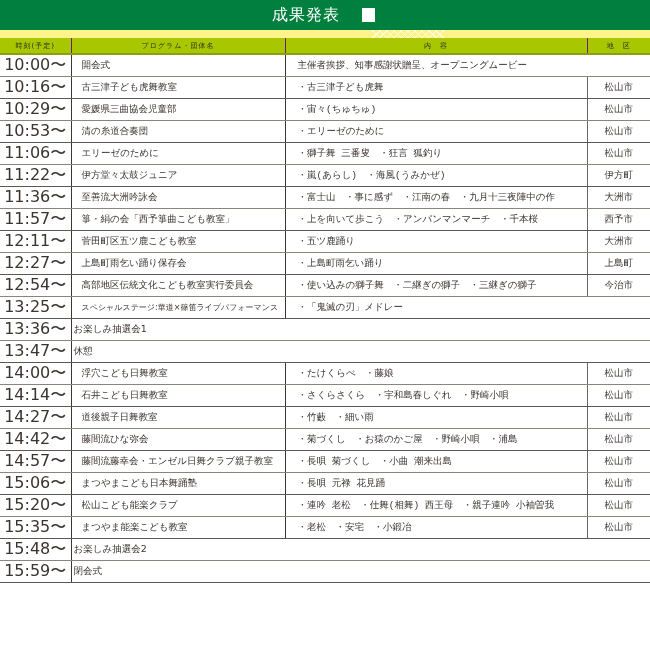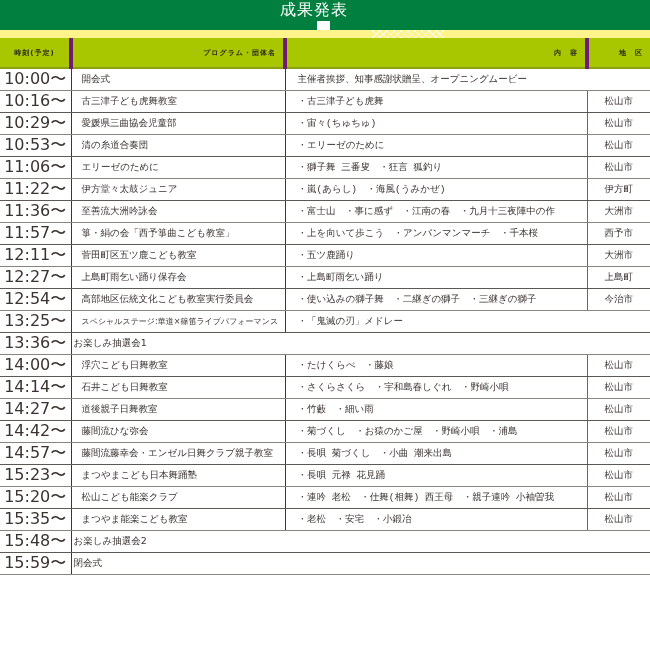--- a/index.html
+++ b/index.html
@@ -1,27 +1,27 @@
 <!DOCTYPE html>
 <html><head>
 <meta charset="utf-8">
 <style>
   html, body { margin:0; padding:0; background:#ffffff; }
   body { width:650px; height:650px; overflow:hidden; font-family:"DejaVu Sans", sans-serif; color:#3a3330; }
-  .title-bar { height:30px; background:#007f3f; color:#ffffff; display:flex; align-items:center; justify-content:center; font-size:16px; letter-spacing:1px;flex-direction:column; }
+  .title-bar { height:30px; background:#007f3f; color:#ffffff; display:flex; align-items:center; justify-content:center; font-size:16px; letter-spacing:1px; }
   .title-bar .title-main { margin-right:22px; }
   .title-bar .square { display:inline-block; width:13px; height:14px; background:#ffffff; margin-right:3px; vertical-align:-1px; }
   .yellow-band { height:8px; background:#fff38c; position:relative; }
   .yellow-band .deco { position:absolute; left:372px; top:0; width:72px; height:8px;
     background-image: repeating-linear-gradient(45deg, rgba(255,255,255,0.75) 0 1px, transparent 1px 5px),
                       repeating-linear-gradient(-45deg, rgba(255,255,255,0.75) 0 1px, transparent 1px 5px); }
   table { border-collapse:collapse; width:650px; table-layout:fixed; }
   col.c-time { width:71px; } col.c-prog { width:214px; } col.c-content { width:302px; } col.c-area { width:63px; }
-  thead th { background:#a8c700; color:#2e2a1f; font-size:7px; font-weight:bold; height:15px; padding:7px; border-bottom:2px solid #8aa010; letter-spacing:1px; }
-  thead th + th { border-left:4px solid #701a75;text-align:right; }
+  thead th { background:#a8c700; color:#2e2a1f; font-size:7px; font-weight:normal; height:15px; padding:0; border-bottom:2px solid #8aa010; letter-spacing:1px; }
+  thead th + th { border-left:1px solid #701a75; }
   tbody td { height:21px; padding:0; font-size:9.5px; border-bottom:1px solid #5e5855; white-space:nowrap; overflow:hidden; }
   tbody tr:nth-child(odd) td { border-bottom-color:#8a847f; }
   td.time { text-align:center; font-size:16px; color:#3a3330; }
   td.prog { border-left:1px solid #3d3633; padding-left:10px; }
   td.content { border-left:1px solid #3d3633; padding-left:12px;font-family:Liberation Mono, monospace; }
   td.area { border-left:1px solid #6b6662; text-align:center; }
   td.prog.small { font-size:8px; }
   td.span2 { padding-left:2px; }
 </style>
 </head>
@@ -119,20 +119,24 @@
       <tr>
         <td class="time">13:25〜</td>
         <td class="prog small">スペシャルステージ:華道×篠笛ライブパフォーマンス</td>
         <td class="content" colspan="2">・「鬼滅の刃」メドレー</td>
       </tr>
       <tr>
         <td class="time">13:36〜</td>
         <td class="prog span2" colspan="3">お楽しみ抽選会1</td>
       </tr>
       <tr>
+        <td class="time">13:47〜</td>
+        <td class="prog span2" colspan="3">休憩</td>
+      </tr>
+      <tr>
         <td class="time">14:00〜</td>
         <td class="prog">浮穴こども日舞教室</td>
         <td class="content">・たけくらべ　・藤娘</td>
         <td class="area">松山市</td>
       </tr>
       <tr>
         <td class="time">14:14〜</td>
         <td class="prog">石井こども日舞教室</td>
         <td class="content">・さくらさくら　・宇和島春しぐれ　・野崎小唄</td>
         <td class="area">松山市</td>
@@ -149,21 +153,21 @@
         <td class="content">・菊づくし　・お猿のかご屋　・野崎小唄　・浦島</td>
         <td class="area">松山市</td>
       </tr>
       <tr>
         <td class="time">14:57〜</td>
         <td class="prog">藤間流藤幸会・エンゼル日舞クラブ親子教室</td>
         <td class="content">・長唄 菊づくし　・小曲 潮来出島</td>
         <td class="area">松山市</td>
       </tr>
       <tr>
-        <td class="time">15:23〜</td>
+        <td class="time">15:06〜</td>
         <td class="prog">まつやまこども日本舞踊塾</td>
         <td class="content">・長唄 元禄 花見踊</td>
         <td class="area">松山市</td>
       </tr>
       <tr>
         <td class="time">15:20〜</td>
         <td class="prog">松山こども能楽クラブ</td>
         <td class="content">・連吟 老松　・仕舞(相舞) 西王母　・親子連吟 小袖曽我</td>
         <td class="area">松山市</td>
       </tr>

